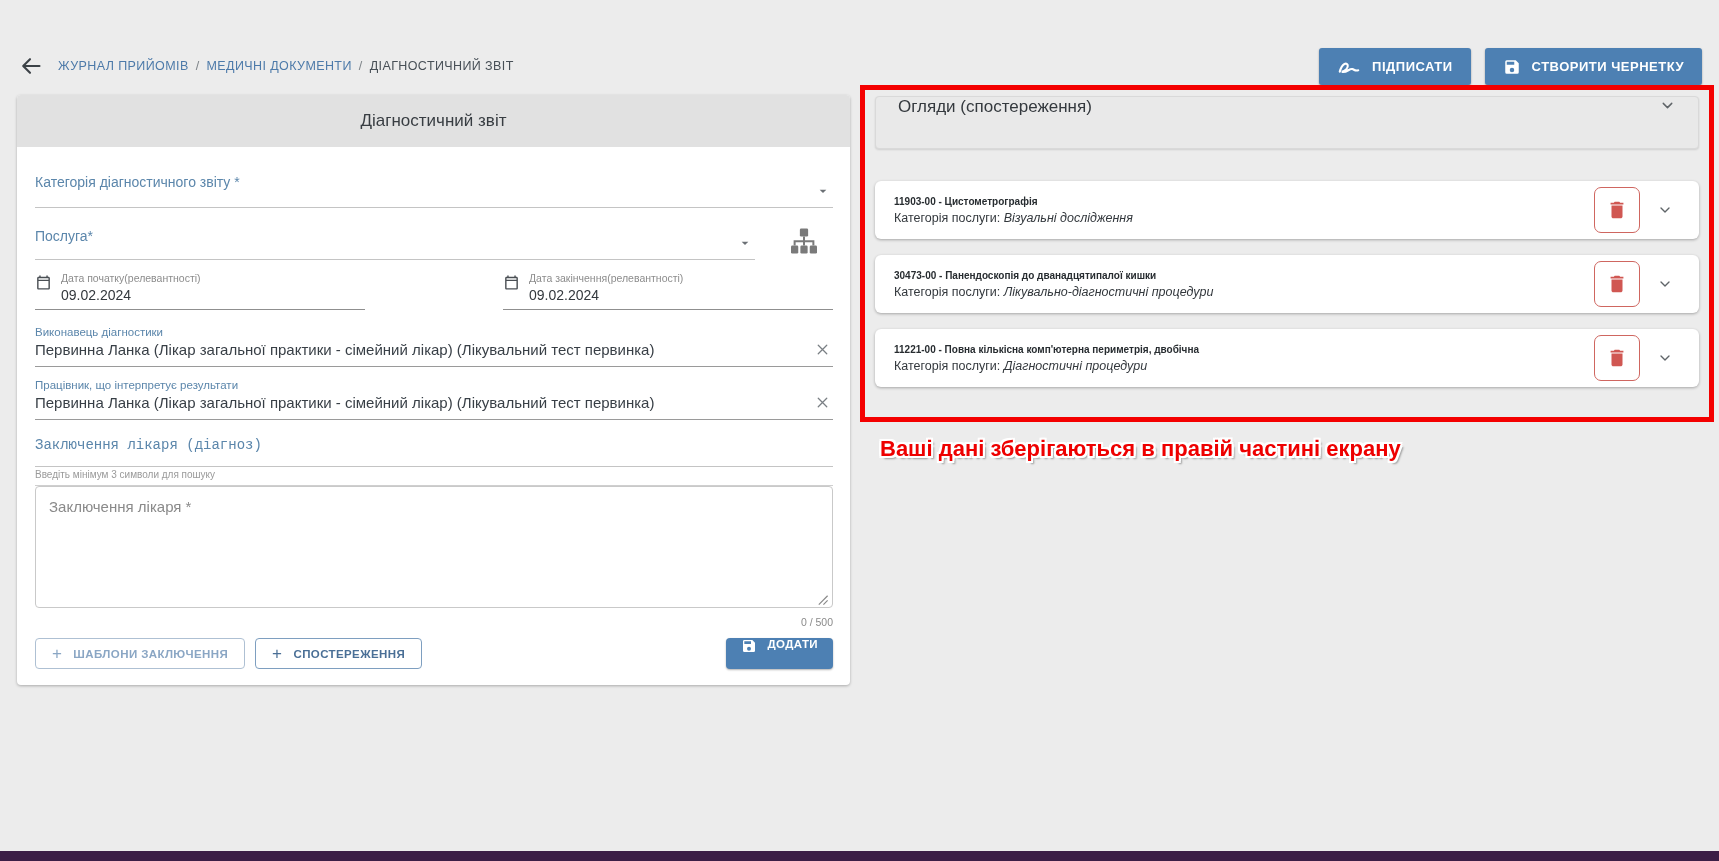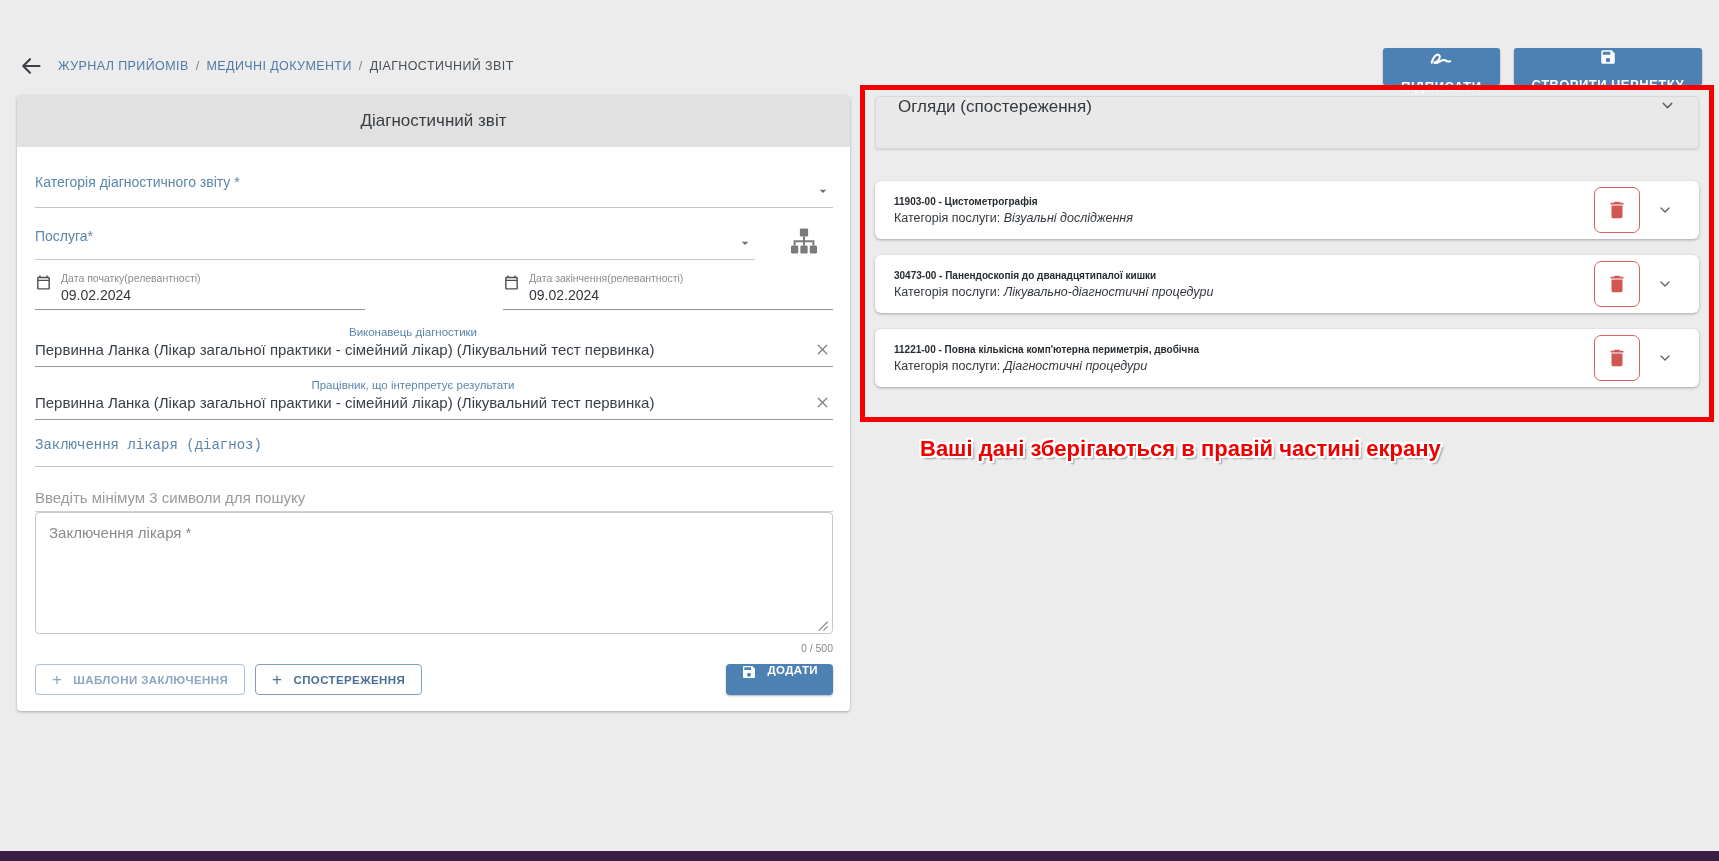--- a/index.html
+++ b/index.html
@@ -21,37 +21,36 @@
   .crumb-current { color:#474f56; }
 
   
   .actions { position:absolute; top:48px; right:17px; display:flex; gap:14px; }
   .btn-primary {
     height:37px; padding:0 18px; border:none; border-radius:3px;
     background:#4d80b3; color:#fff; font-family:inherit;
     font-size:13px; font-weight:600; letter-spacing:.5px;
     display:flex; align-items:center; gap:11px; cursor:pointer;
     box-shadow:0 1px 2px rgba(0,0,0,.35);
-    flex-direction:column;
   }
 
   
   .form-card {
     position:absolute; left:17px; top:95px; width:833px;
     background:#fff; border-radius:4px; box-shadow:0 1px 3px rgba(0,0,0,.28);
     padding-bottom:16px;
   }
   .form-card-header {
     height:52px; background:#e1e1e1; border-radius:4px 4px 0 0;
     display:flex; align-items:center; justify-content:center;
     font-size:17px; color:#383d42;
   }
   .form-body { padding:26px 17px 0 18px; }
   .label-blue { color:#5b86ab; font-size:14px; }
-  .label-blue-sm { color:#5b86ab; font-size:11.5px;text-align:center; }
+  .label-blue-sm { color:#5b86ab; font-size:11.5px; }
 
   .field-select { position:relative; border-bottom:1px solid #c4c4c4; padding-bottom:16px; cursor:pointer; }
   .field-select .caret { position:absolute; right:2px; bottom:8px; }
 
   .service-row { display:flex; align-items:flex-end; margin-top:18px; }
   .service-row .field-select { flex:0 0 720px; padding-bottom:14px; }
   .sitemap-btn { margin-left:34px; margin-bottom:4px; cursor:pointer; background:none; border:none; }
 
   .dates-row { display:flex; justify-content:space-between; margin-top:12px; }
   .date-field { width:330px; border-bottom:1px solid #8f8f8f; padding-bottom:6px; display:flex; gap:9px; cursor:pointer; }
@@ -59,21 +58,21 @@
   .date-label { font-size:10.5px; color:#8c8c8c; }
   .date-value { font-size:14px; color:#33383d; margin-top:3px; }
 
   .person-field { position:relative; border-bottom:1px solid #9a9a9a; padding-bottom:8px; padding-right:42px; }
   .person-field.first { margin-top:16px; }
   .person-field.second { margin-top:12px; }
   .person-value { font-size:15px; color:#383f46; margin-top:3px; }
   .clear-x { position:absolute; right:2px; bottom:8px; background:none; border:none; cursor:pointer; padding:0; }
 
   .diagnosis-field { margin-top:16px; border-bottom:1px solid #c4c4c4; padding-bottom:12px; cursor:pointer;font-family:Liberation Mono, monospace; }
-  .hint-field { margin-top:22px; border-bottom:1px solid #cfcfcf; padding-bottom:5px; font-size:15px; color:#9a9a9a; }
+  .hint-field { margin-top:2px; border-bottom:1px solid #cfcfcf; padding-bottom:5px; font-size:10px; color:#9a9a9a; }
 
   .conclusion-wrap { position:relative; }
   .conclusion-area {
     width:100%; height:122px; border:1px solid #c9c9c9; border-radius:4px;
     resize:none; font-family:inherit; font-size:15px; color:#383f46;
     padding:11px 13px; outline:none; background:#fff;
   }
   .conclusion-area::placeholder { color:#8a8a8a; }
   .resize-handle { position:absolute; right:4px; bottom:6px; pointer-events:none; }
   .char-counter { text-align:right; font-size:10.5px; color:#8a8a8a; margin-top:4px; }
@@ -117,21 +116,21 @@
   .obs-sub { font-size:12.5px; color:#33383d; margin-top:4px; }
   .obs-sub .val { font-style:italic;text-align:right; }
   .trash-btn {
     width:46px; height:46px; background:#fff; border:1.5px solid #cf6660; border-radius:7px;
     display:flex; align-items:center; justify-content:center; cursor:pointer;
   }
   .obs-chevron { margin:0 14px 0 17px; cursor:pointer; background:none; border:none; }
 
   
   .annotation {
-    position:absolute; left:920px; top:436px;
+    position:absolute; left:880px; top:436px;
     font-size:22px; font-weight:700; color:#ee0000;
     text-shadow:
       -2px -2px 0 #fff, 2px -2px 0 #fff, -2px 2px 0 #fff, 2px 2px 0 #fff,
       0 -2px 0 #fff, 0 2px 0 #fff, -2px 0 0 #fff, 2px 0 0 #fff,
       3px 3px 2px rgba(0,0,0,.35);
   }
 
   
   .footer-bar { position:absolute; left:0; bottom:0; width:100%; height:10px; background:#3b1e46; }
 </style>

